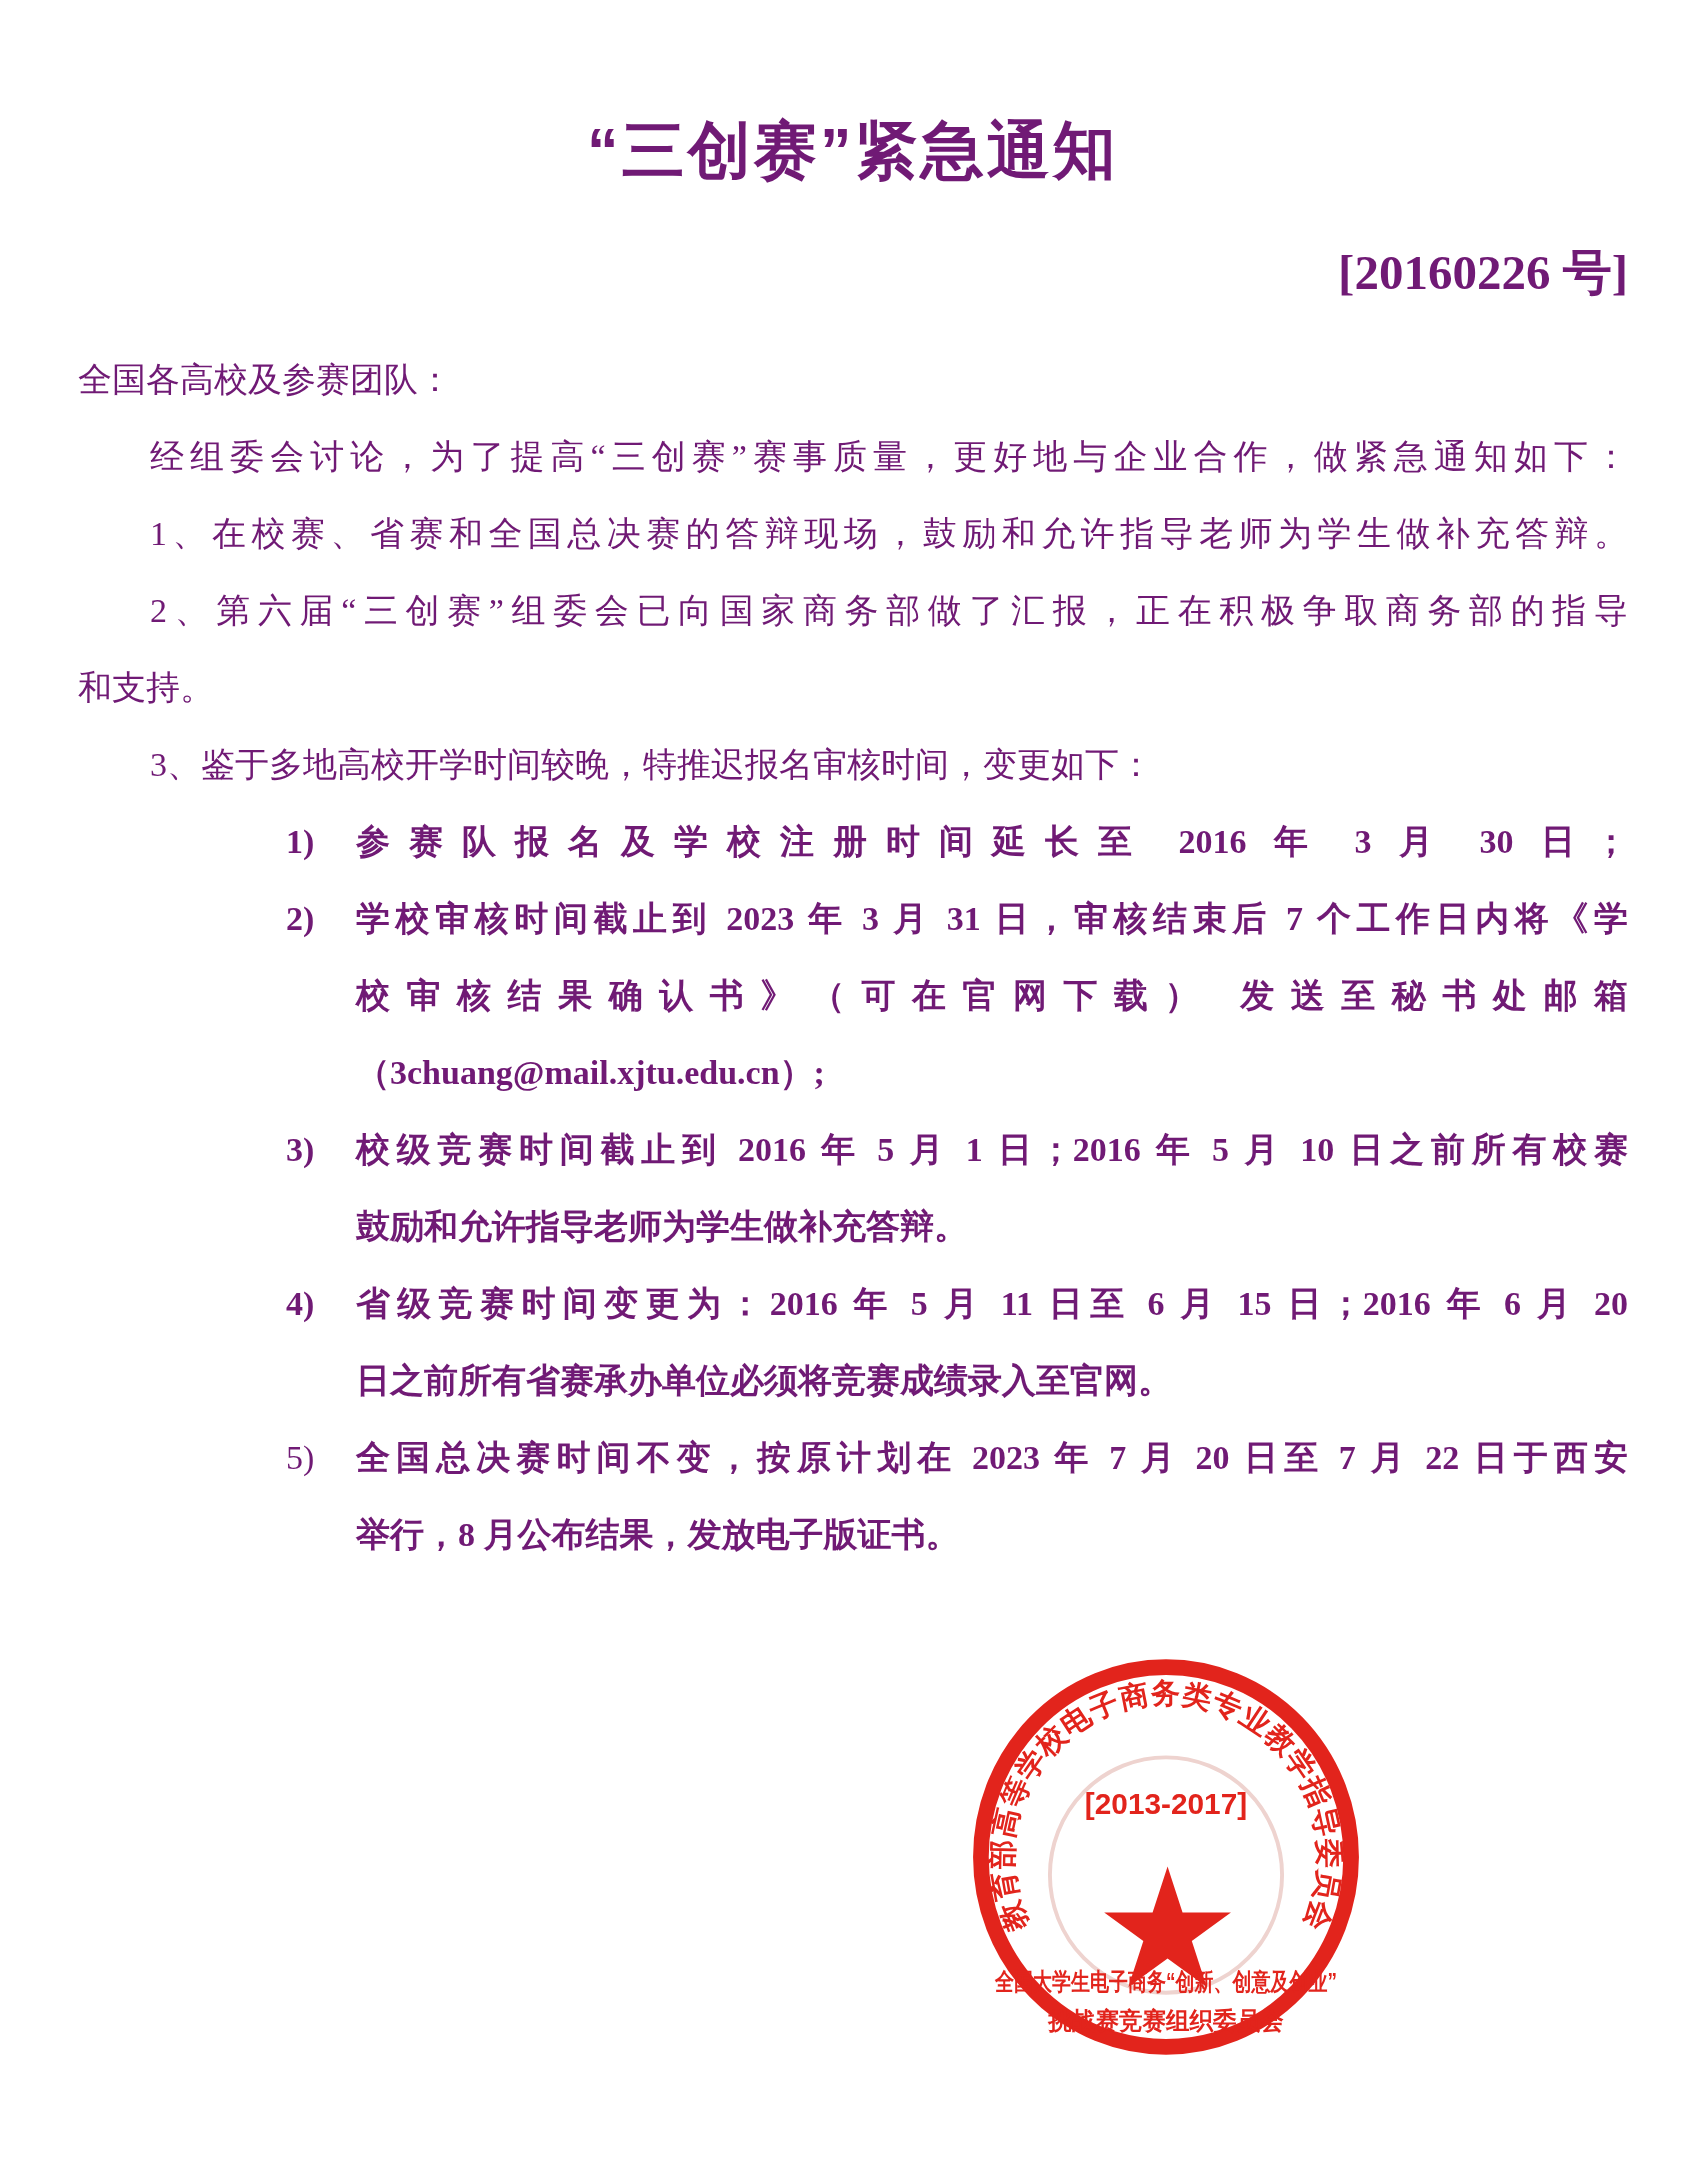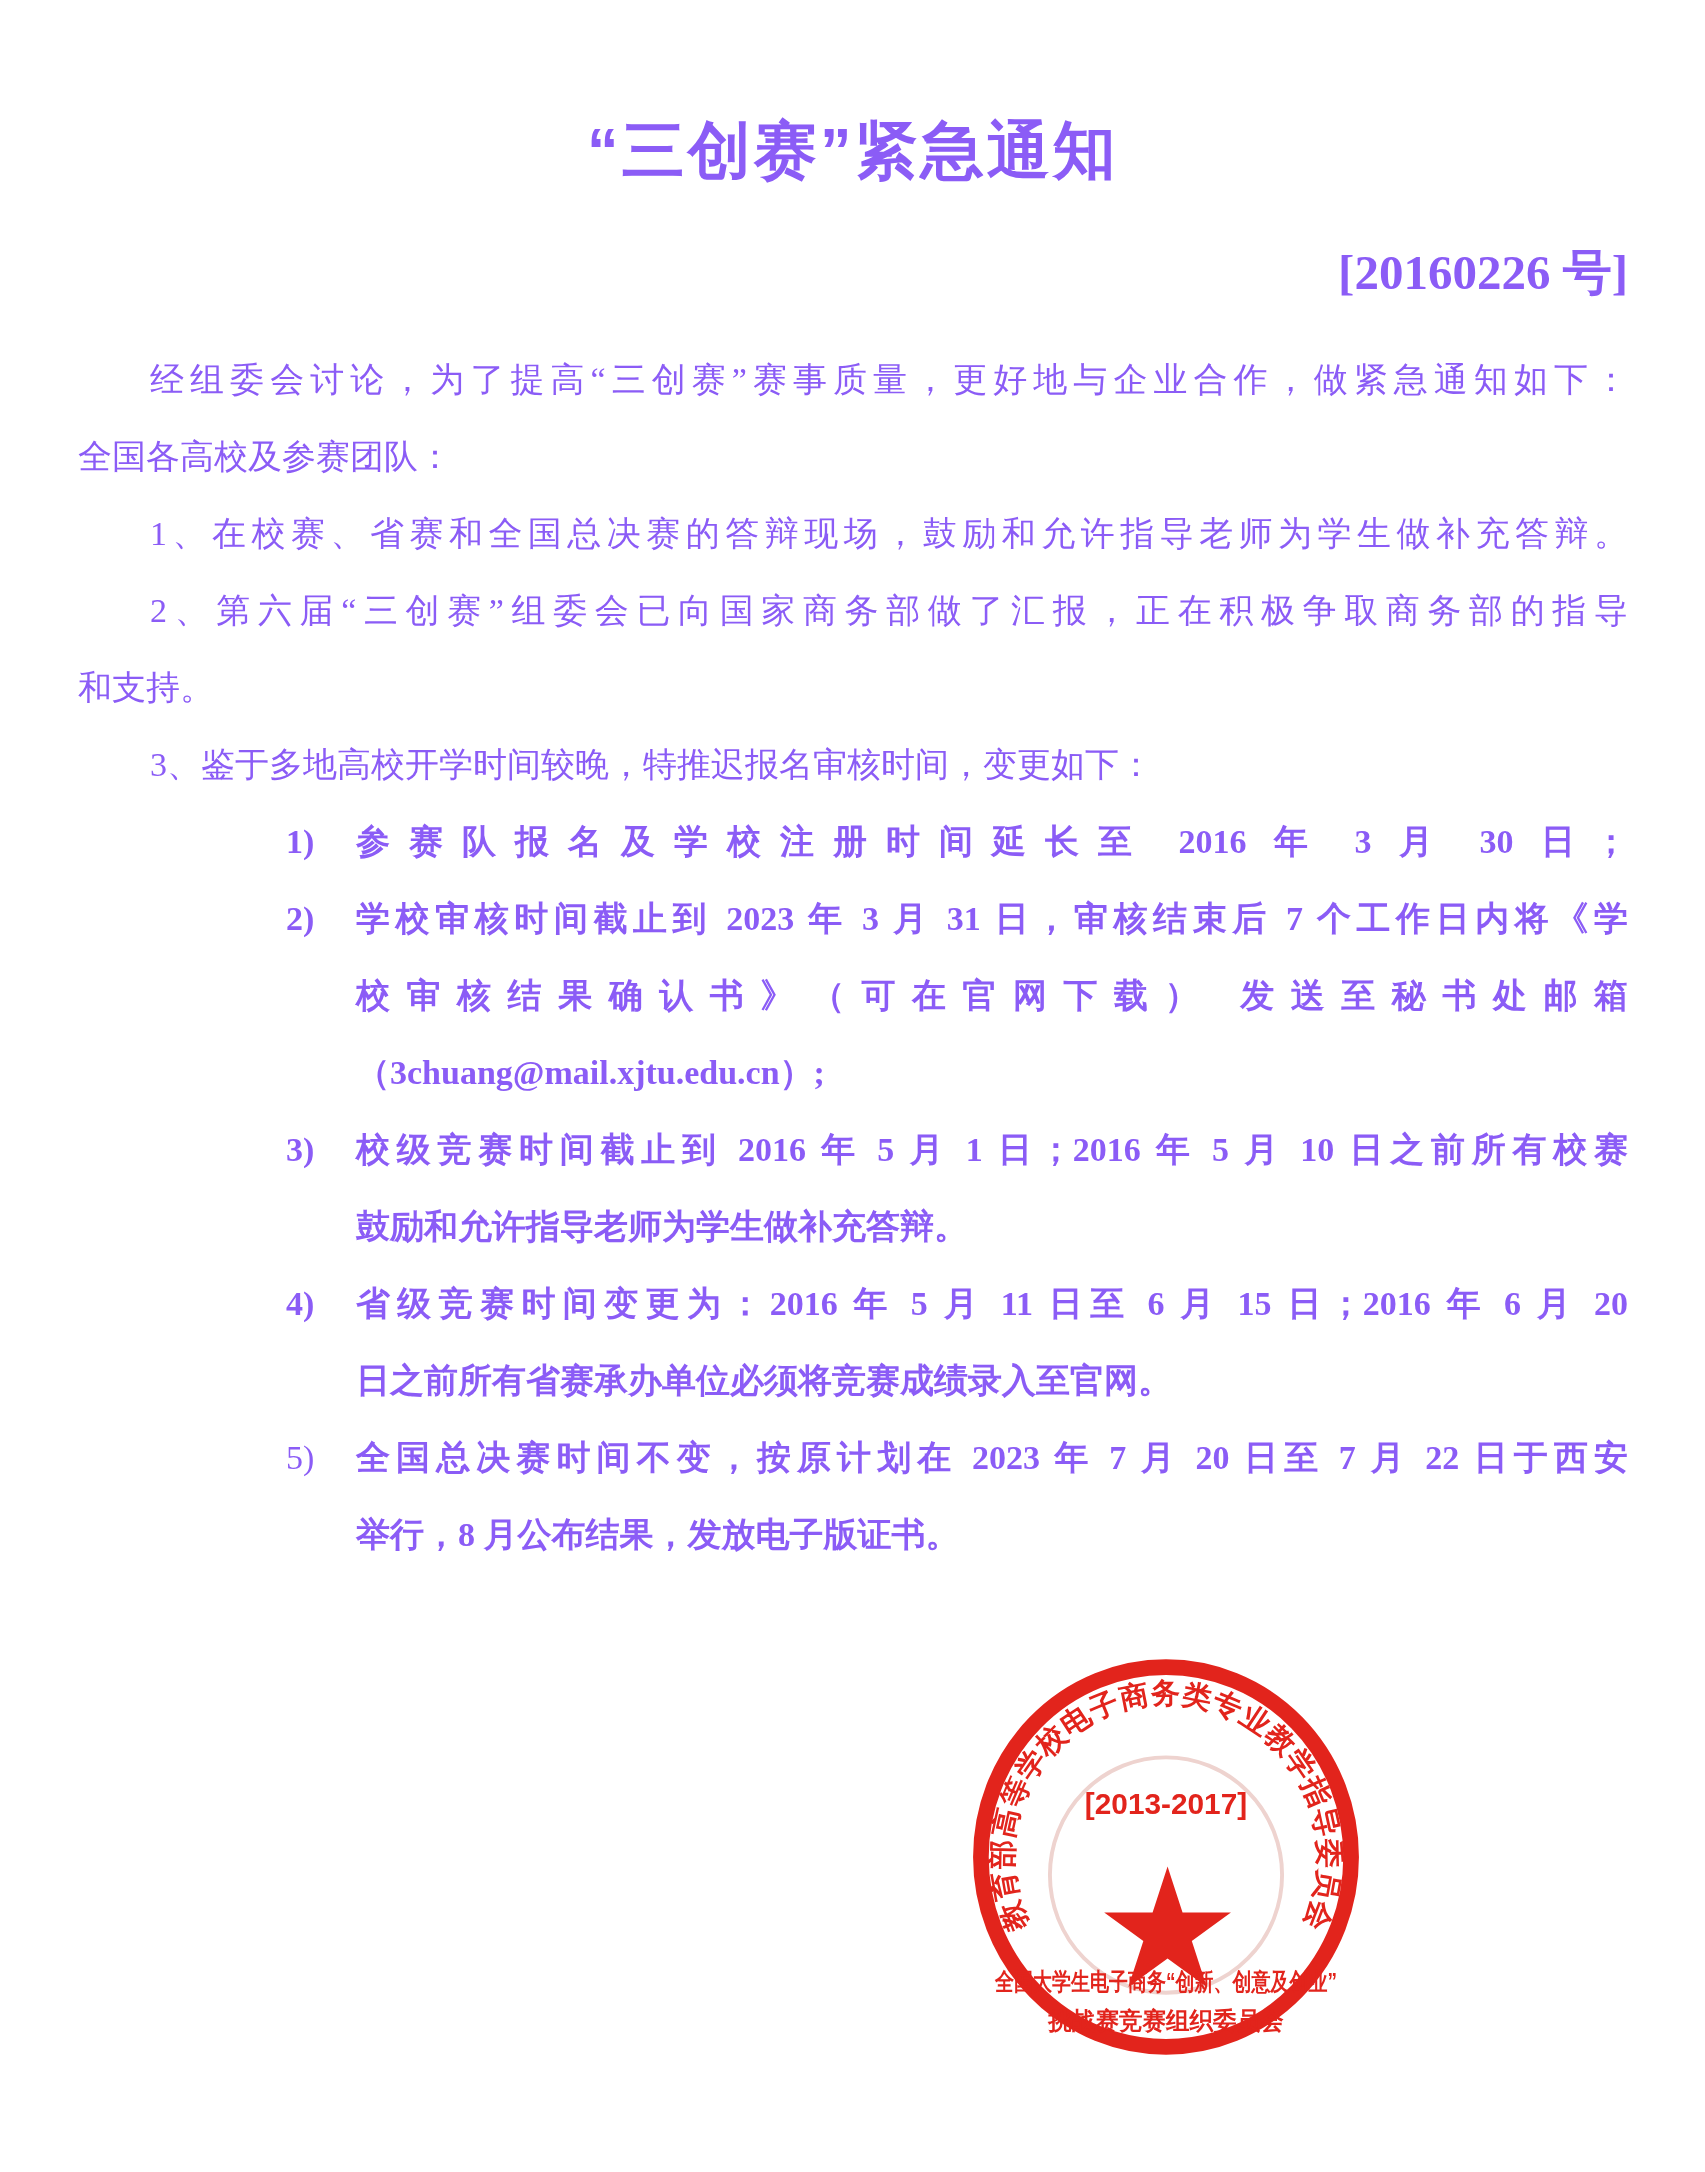--- a/index.html
+++ b/index.html
@@ -1,18 +1,18 @@
 <!DOCTYPE html>
 <html style="font-size:12.5px"><head>
 <meta charset="utf-8">
 <style>
   html,body { margin:0; padding:0; background:#ffffff; }
   .page {
     position:relative; width:1706px; height:2172px; background:#ffffff;
-    font-family:"Liberation Serif","DejaVu Serif",serif; color:#8b5cf6;
+    font-family:"Liberation Serif","DejaVu Serif",serif; color:#701a75;
     overflow:hidden;
   }
   .content { position:relative; z-index:2; padding:0 78px; }
   .title {
     padding-top:116px; text-align:center;
     font-family:"Liberation Sans","DejaVu Sans",sans-serif;
     font-weight:700; font-size:63px; line-height:1.1; letter-spacing:3.1px;
   }
   .docnum {
     margin-top:61px; text-align:right;
@@ -37,22 +37,22 @@
 </head>
 <body>
 
 <div class="page">
 
   <div class="content">
     <div class="title">“三创赛”紧急通知</div>
     <div class="docnum">[20160226 号]</div>
 
     <div class="body">
+      <div class="ln"><span>全国各高校及参赛团队：</span></div>
       <div class="ln ind j"><span>经组委会讨论，为了提高“三创赛”赛事质量，更好地与企业合作，做紧急通知如下：</span></div>
-      <div class="ln"><span>全国各高校及参赛团队：</span></div>
       <div class="ln ind j"><span>1、在校赛、省赛和全国总决赛的答辩现场，鼓励和允许指导老师为学生做补充答辩。</span></div>
       <div class="ln ind j"><span>2、第六届“三创赛”组委会已向国家商务部做了汇报，正在积极争取商务部的指导</span></div>
       <div class="ln"><span>和支持。</span></div>
       <div class="ln ind"><span>3、鉴于多地高校开学时间较晚，特推迟报名审核时间，变更如下：</span></div>
 
       <div class="ln li b j"><span class="num">1)</span><span>参赛队报名及学校注册时间延长至 2016 年 3 月 30 日；</span></div>
       <div class="ln li b j"><span class="num">2)</span><span>学校审核时间截止到 2023 年 3 月 31 日，审核结束后 7 个工作日内将《学</span></div>
       <div class="ln lc b j"><span>校审核结果确认书》（可在官网下载） 发送至秘书处邮箱</span></div>
       <div class="ln lc b"><span>（3chuang@mail.xjtu.edu.cn）;</span></div>
       <div class="ln li b j"><span class="num">3)</span><span>校级竞赛时间截止到 2016 年 5 月 1 日；2016 年 5 月 10 日之前所有校赛</span></div>

